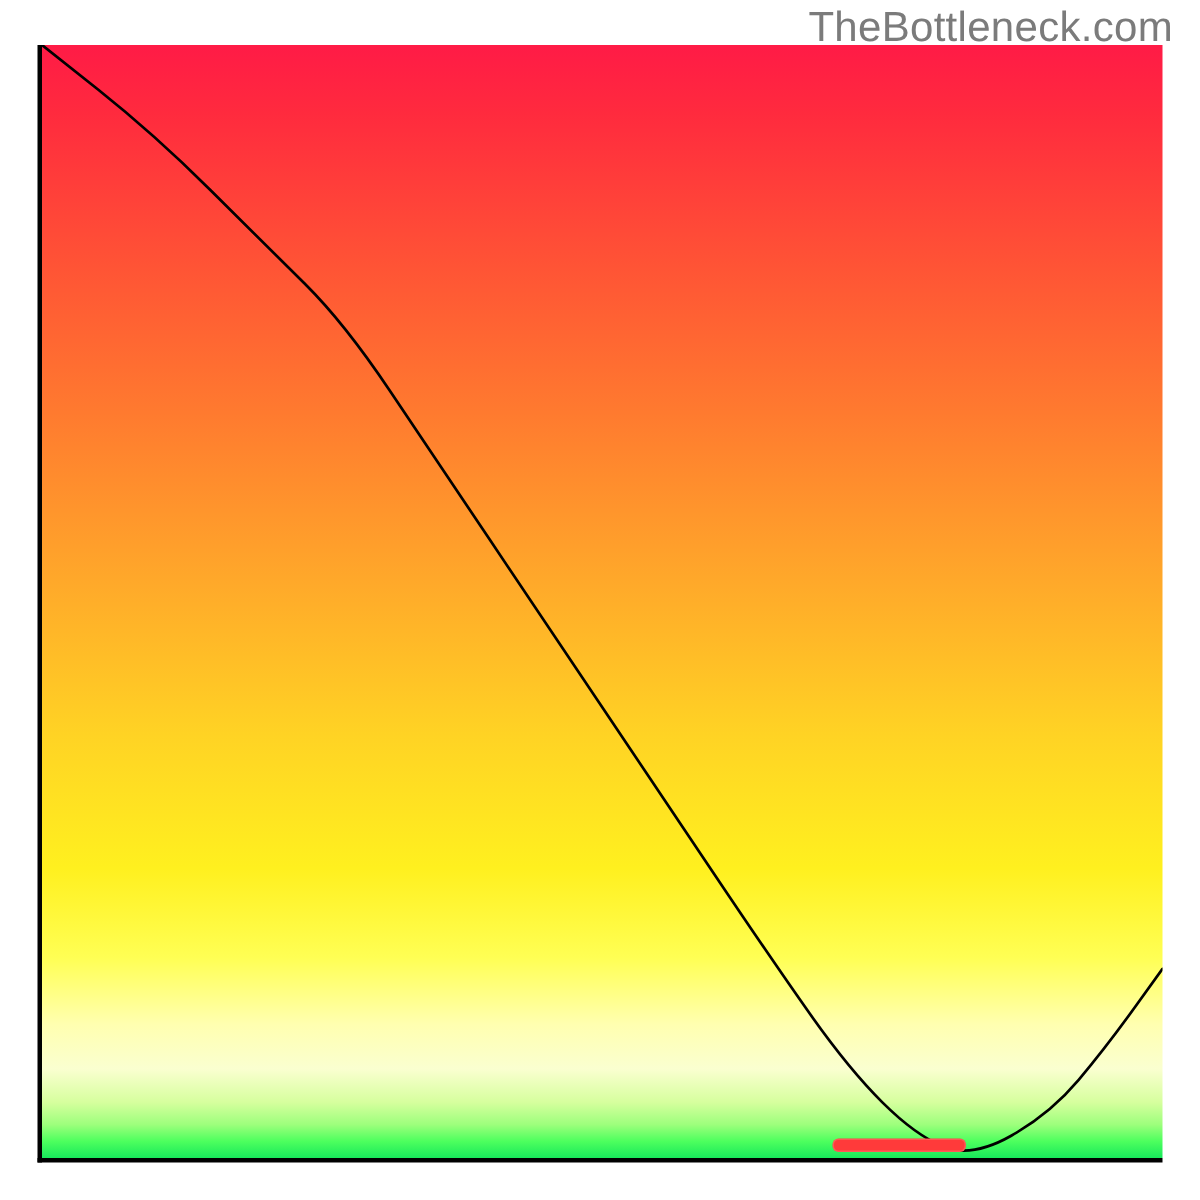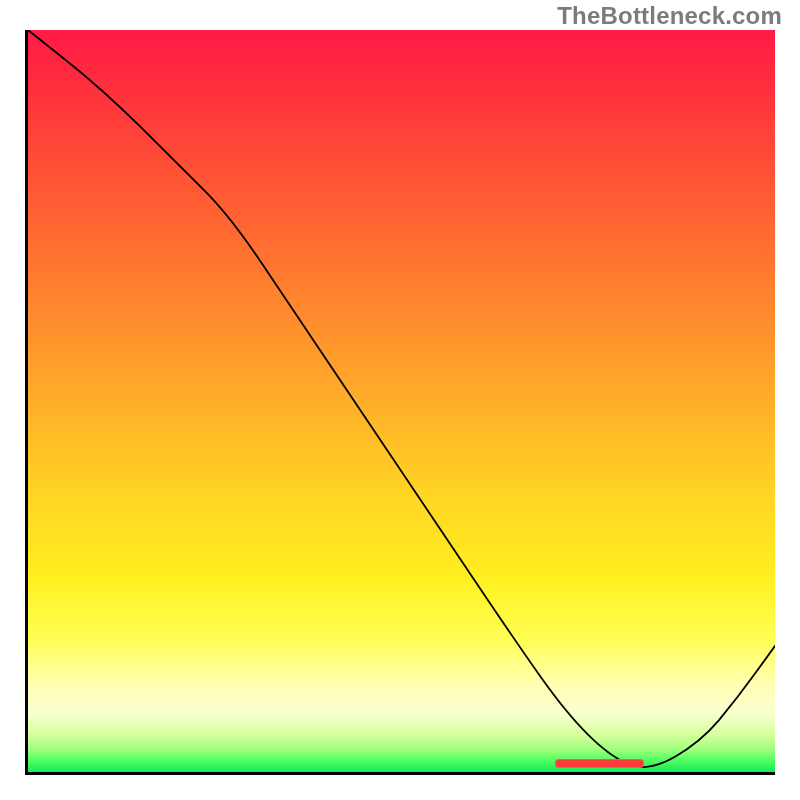--- a/index.html
+++ b/index.html
@@ -13,22 +13,22 @@
   }
   .wrap {
     position: relative;
     width: 800px;
     height: 800px;
   }
   .attribution {
     position: absolute;
     top: 2px;
     right: 18px;
-    font-size: 24px;
-    font-weight: 700;
+    font-size: 28px;
+    font-weight: 400;
     color: #7b7b7b;
     letter-spacing: 0.2px;
     text-align: right;
   }
   
   .plot {
     position: absolute;
     left: 25px;
     top: 30px;
     width: 750px;

